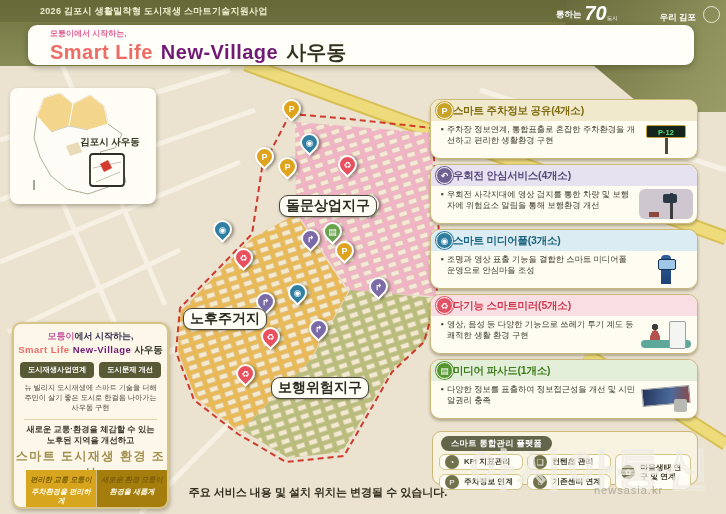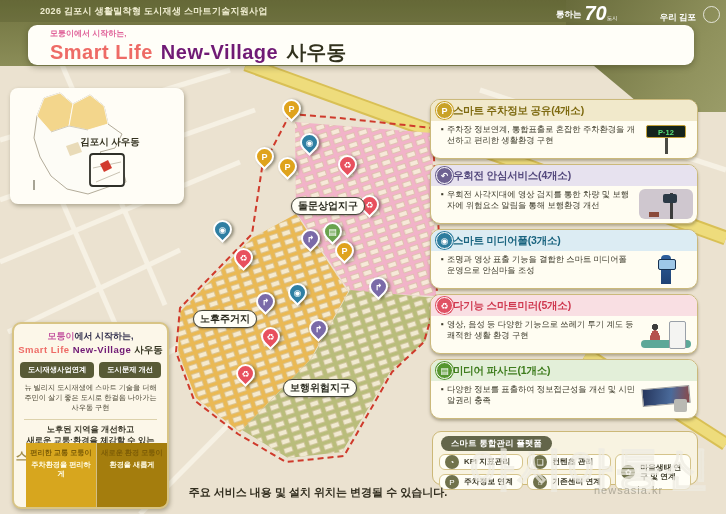--- a/index.html
+++ b/index.html
@@ -31,29 +31,29 @@
   .title-card .sub{font-size:8px;font-weight:bold;color:#e0649a;}
   .title-row{display:flex;gap:8px;align-items:baseline;}
   .t1{font-size:20px;font-weight:bold;color:#ee6b66;letter-spacing:.5px;}
   .t2{font-size:20px;font-weight:bold;color:#701a75;letter-spacing:.5px;text-align:center;}
   .t3{font-size:20px;font-weight:bold;color:#32321e;}
 
   
   .map-svg{position:absolute;left:0;top:0;z-index:1;}
   .map-layer{position:absolute;inset:0;z-index:3;pointer-events:none;}
   .zone-label{position:absolute;transform:translate(-50%,-50%);background:#fffef6;border:1.5px solid #47473a;
-        border-radius:9px;padding:1px 6px;font-size:10px;font-weight:bold;color:#2c2c20;white-space:nowrap;
+        border-radius:9px;padding:1px 6px;font-size:14px;font-weight:bold;color:#2c2c20;white-space:nowrap;
         box-shadow:0 1px 2px rgba(0,0,0,.3);}
   .pin{position:absolute;width:19px;height:19px;border-radius:50% 50% 50% 0;transform:rotate(-45deg);
         border:2px solid #fff;box-shadow:1px 2px 3px rgba(40,40,20,.45);box-sizing:border-box;}
   .pin span{position:absolute;inset:0;display:flex;align-items:center;justify-content:center;
         transform:rotate(45deg);color:#fff;font-size:9px;font-weight:bold;}
 
   
-  .region-card{position:absolute;left:10px;top:88px;width:174px;height:116px;background:#fffdf6;
+  .region-card{position:absolute;left:10px;top:88px;width:146px;height:116px;background:#fffdf6;
         border-radius:8px;box-shadow:1px 2px 4px rgba(60,55,25,.35);z-index:3;}
 
   
   .cards{position:absolute;left:430px;top:99px;width:268px;z-index:4;display:flex;flex-direction:column;gap:5px;}
   .scard{position:relative;height:58px;background:#fffdf2;border:1px solid #cbb97b;border-radius:10px;
         box-shadow:0 2px 3px rgba(70,60,25,.35);overflow:hidden;}
   .scard .hd{display:flex;align-items:center;height:21px;padding-left:5px;background:var(--strip);}
   .scard .ic{width:15px;height:15px;border-radius:50%;background:var(--c);color:#fff;font-size:9px;
         font-weight:bold;display:flex;align-items:center;justify-content:center;border:1.5px solid #fff;
         box-shadow:0 0 0 1px var(--c);box-sizing:content-box;}
@@ -89,21 +89,21 @@
   .vision .sub .hl{color:#c558a2;}
   .vision .sub .rest{color:#33314e;}
   .vision .vt{display:flex;justify-content:center;gap:3px;align-items:baseline;margin-top:1px;}
   .vision .vt span{font-size:9.5px;font-weight:bold;}
   .vbtns{display:flex;justify-content:center;gap:5px;margin-top:5px;}
   .vbtn{background:#585a36;color:#fff;font-size:7.3px;font-weight:bold;padding:3px 8px;border-radius:4px;}
   .vpara{font-size:7.2px;color:#4b4735;line-height:1.42;margin-top:5px;padding:0 9px;}
   .vdiv{height:1px;background:#ddd2ac;margin:5px 10px 4px;}
   .vgoal-line{font-size:8.3px;font-weight:bold;color:#3a382a;line-height:1.35;}
   .vgoal-title{font-size:12px;font-weight:bold;color:#a28f4e;letter-spacing:1.5px;margin-top:2px;}
-  .vtiles{position:absolute;left:12px;right:0;bottom:0;height:64px;display:flex;}
+  .vtiles{position:absolute;left:12px;right:0;bottom:0;height:37px;display:flex;font-style:italic;}
   .vtile{flex:1;padding-top:5px;}
   .vtile+.vtile{border-left:1px solid rgba(255,255,255,.5);}
   .vtile .top{font-size:7.2px;font-weight:bold;color:#7c5c06;line-height:1.3;padding:0 3px;}
   .vtile .bot{font-size:7.2px;font-weight:bold;color:#fffbe4;line-height:1.25;margin-top:3px;padding:0 3px;}
 
   
   .platform{position:absolute;left:432px;top:431px;width:266px;height:54px;background:#f8f3e1;
         border:1.5px solid #ccb878;border-radius:9px;z-index:4;box-sizing:border-box;padding:22px 6px 5px;}
   .pf-title{position:absolute;top:4px;left:8px;background:#63654a;color:#fff;font-size:8.3px;font-weight:bold;
         padding:2px 10px;border-radius:8px;letter-spacing:.3px;}
@@ -321,22 +321,22 @@
       <span class="t1">Smart Life</span>
       <span class="t2">New-Village</span>
       <span class="t3">사우동</span>
     </div>
     <div class="vbtns" id="vision-buttons">
         <span class="vbtn">도시재생사업연계</span>
         <span class="vbtn">도시문제 개선</span>
       </div>
     <div class="vpara">뉴 빌리지 도시재생에 스마트 기술을 더해 주민이 살기 좋은 도시로 한걸음 나아가는 사우동 구현</div>
     <div class="vdiv"></div>
+    <div class="vgoal-line">새로운 교통·환경을 체감할 수 있는</div>
     <div class="vgoal-line">노후된 지역을 개선하고</div>
-    <div class="vgoal-line">새로운 교통·환경을 체감할 수 있는</div>
     <div class="vgoal-title">스마트 도시재생 환경 조성</div>
     <div class="vtiles" id="vision-tiles">
         <div class="vtile" style="background: rgb(215, 166, 30);">
           <div class="top">편리한 교통 모퉁이</div>
           <div class="bot">주차환경을 편리하게</div>
         </div>
         <div class="vtile" style="background: rgb(164, 125, 13);">
           <div class="top">새로운 환경 모퉁이</div>
           <div class="bot">환경을 새롭게</div>
         </div>

